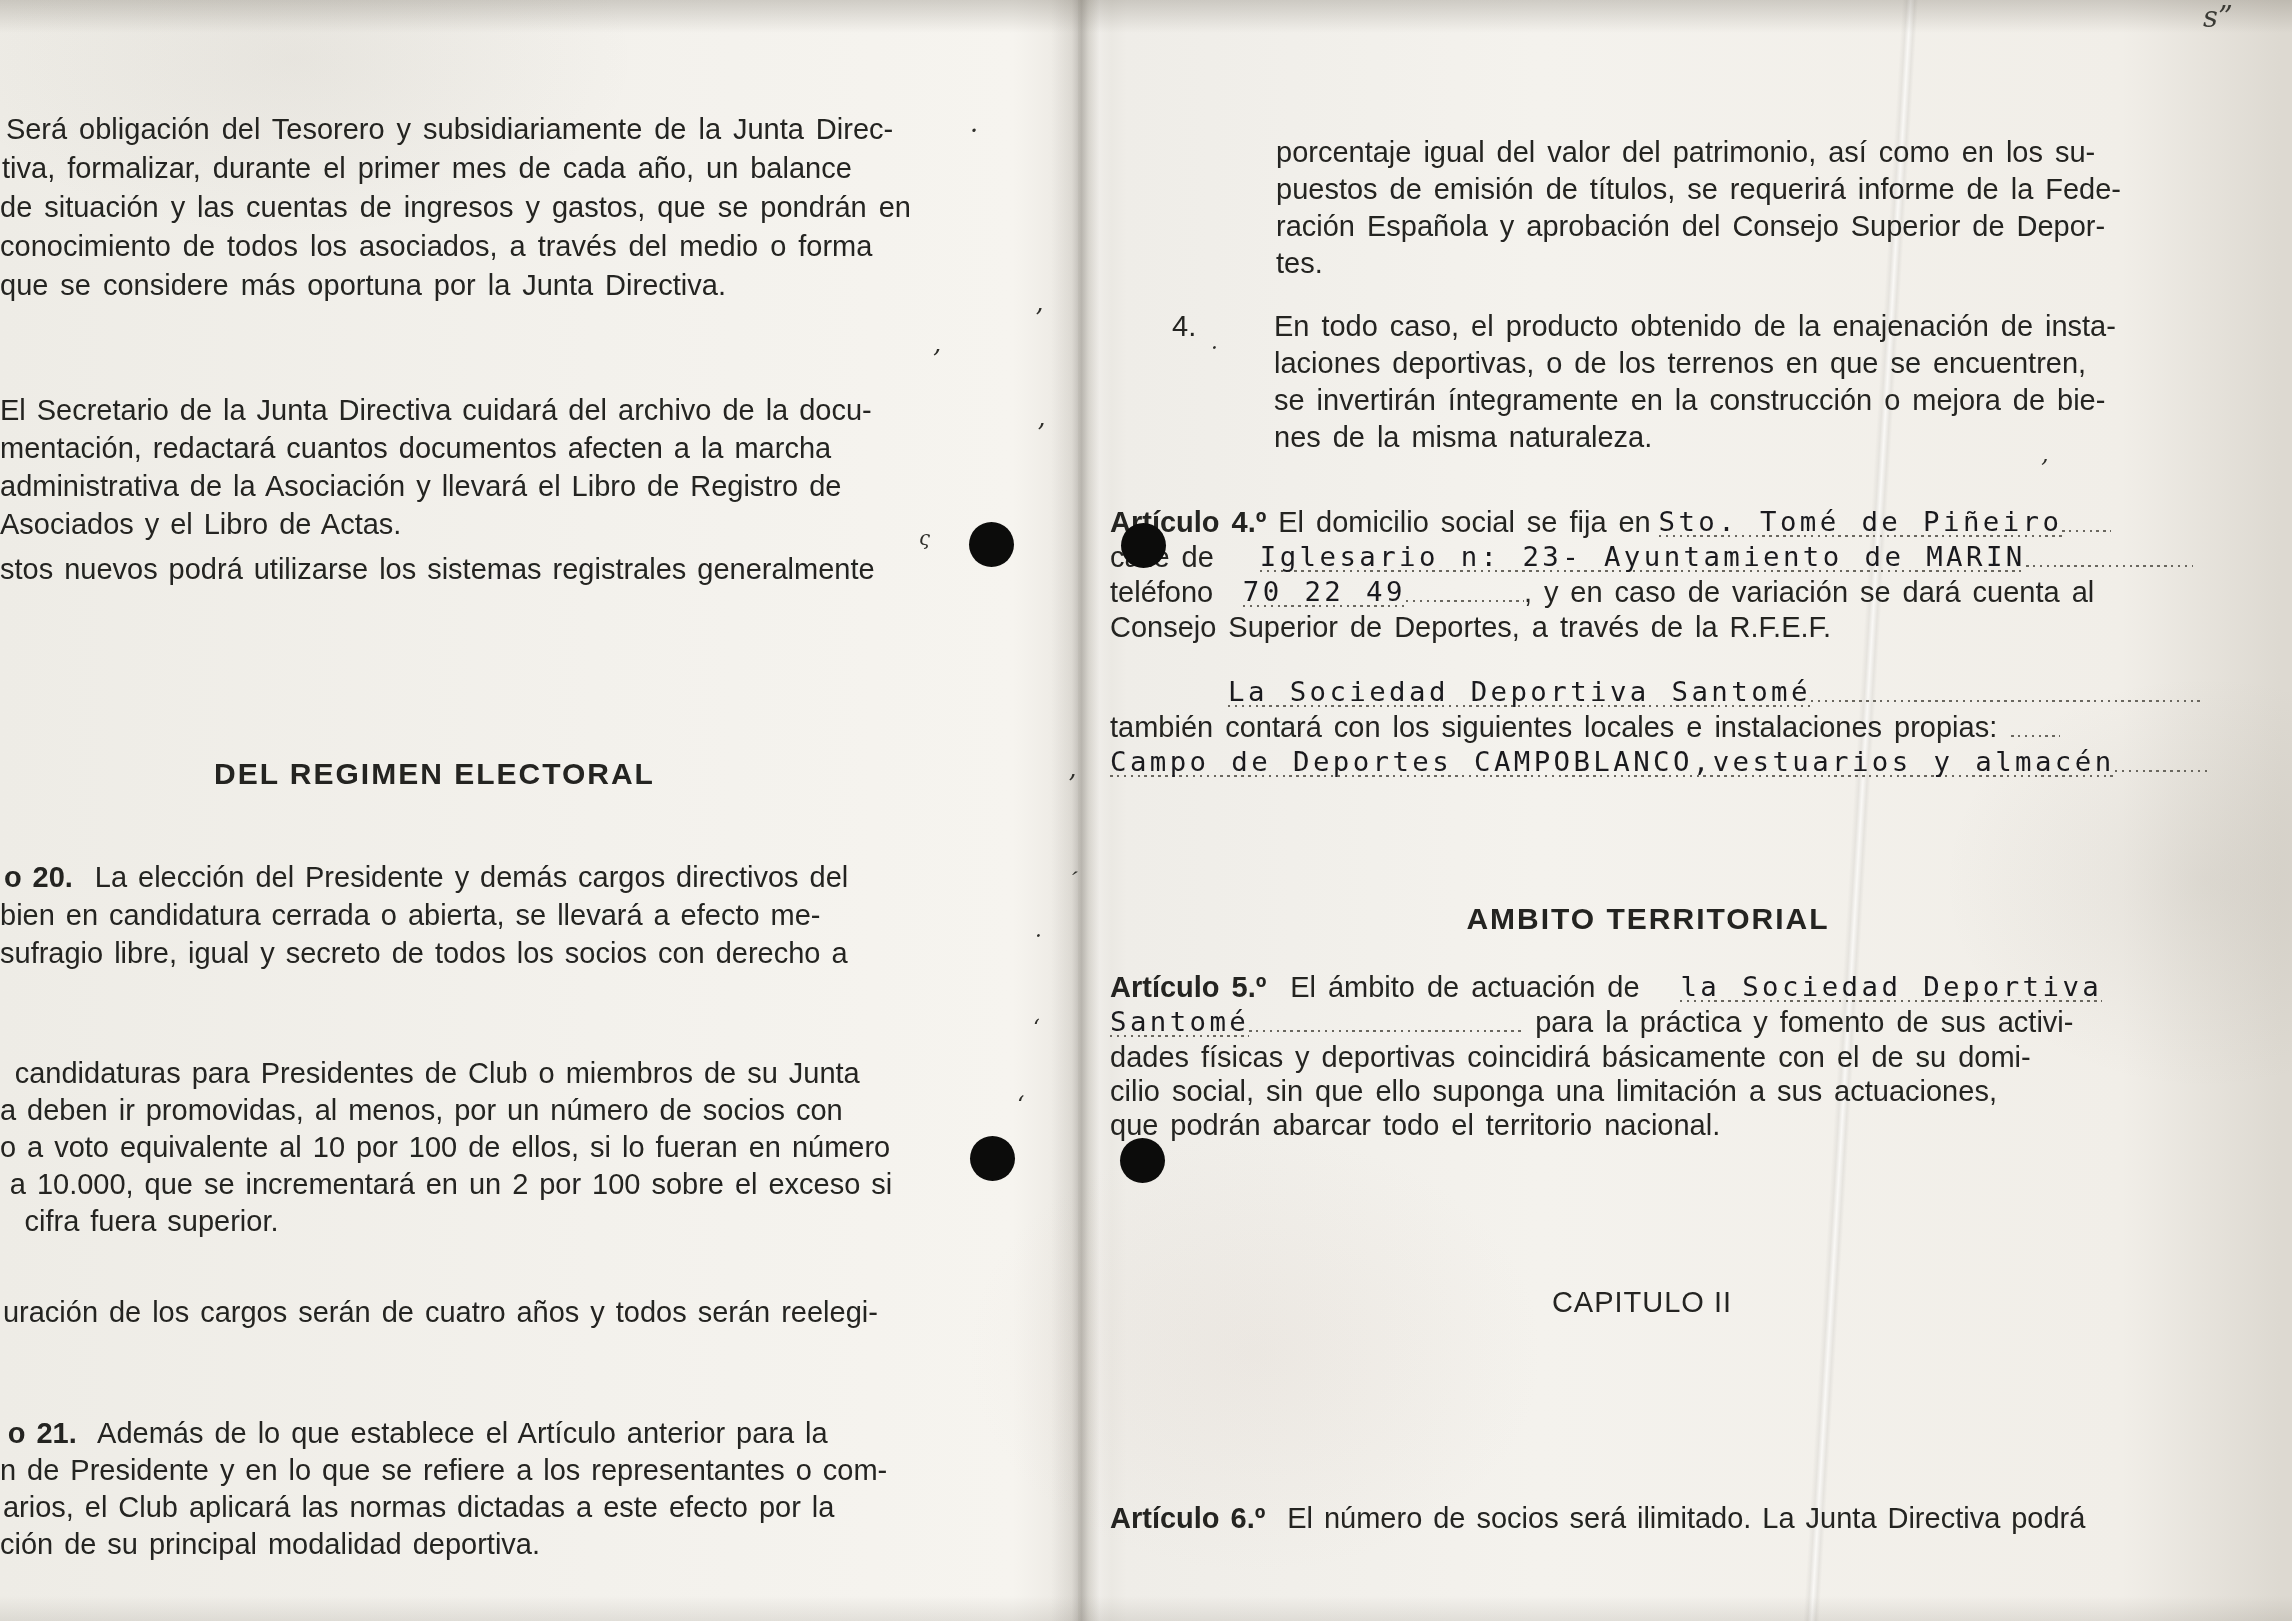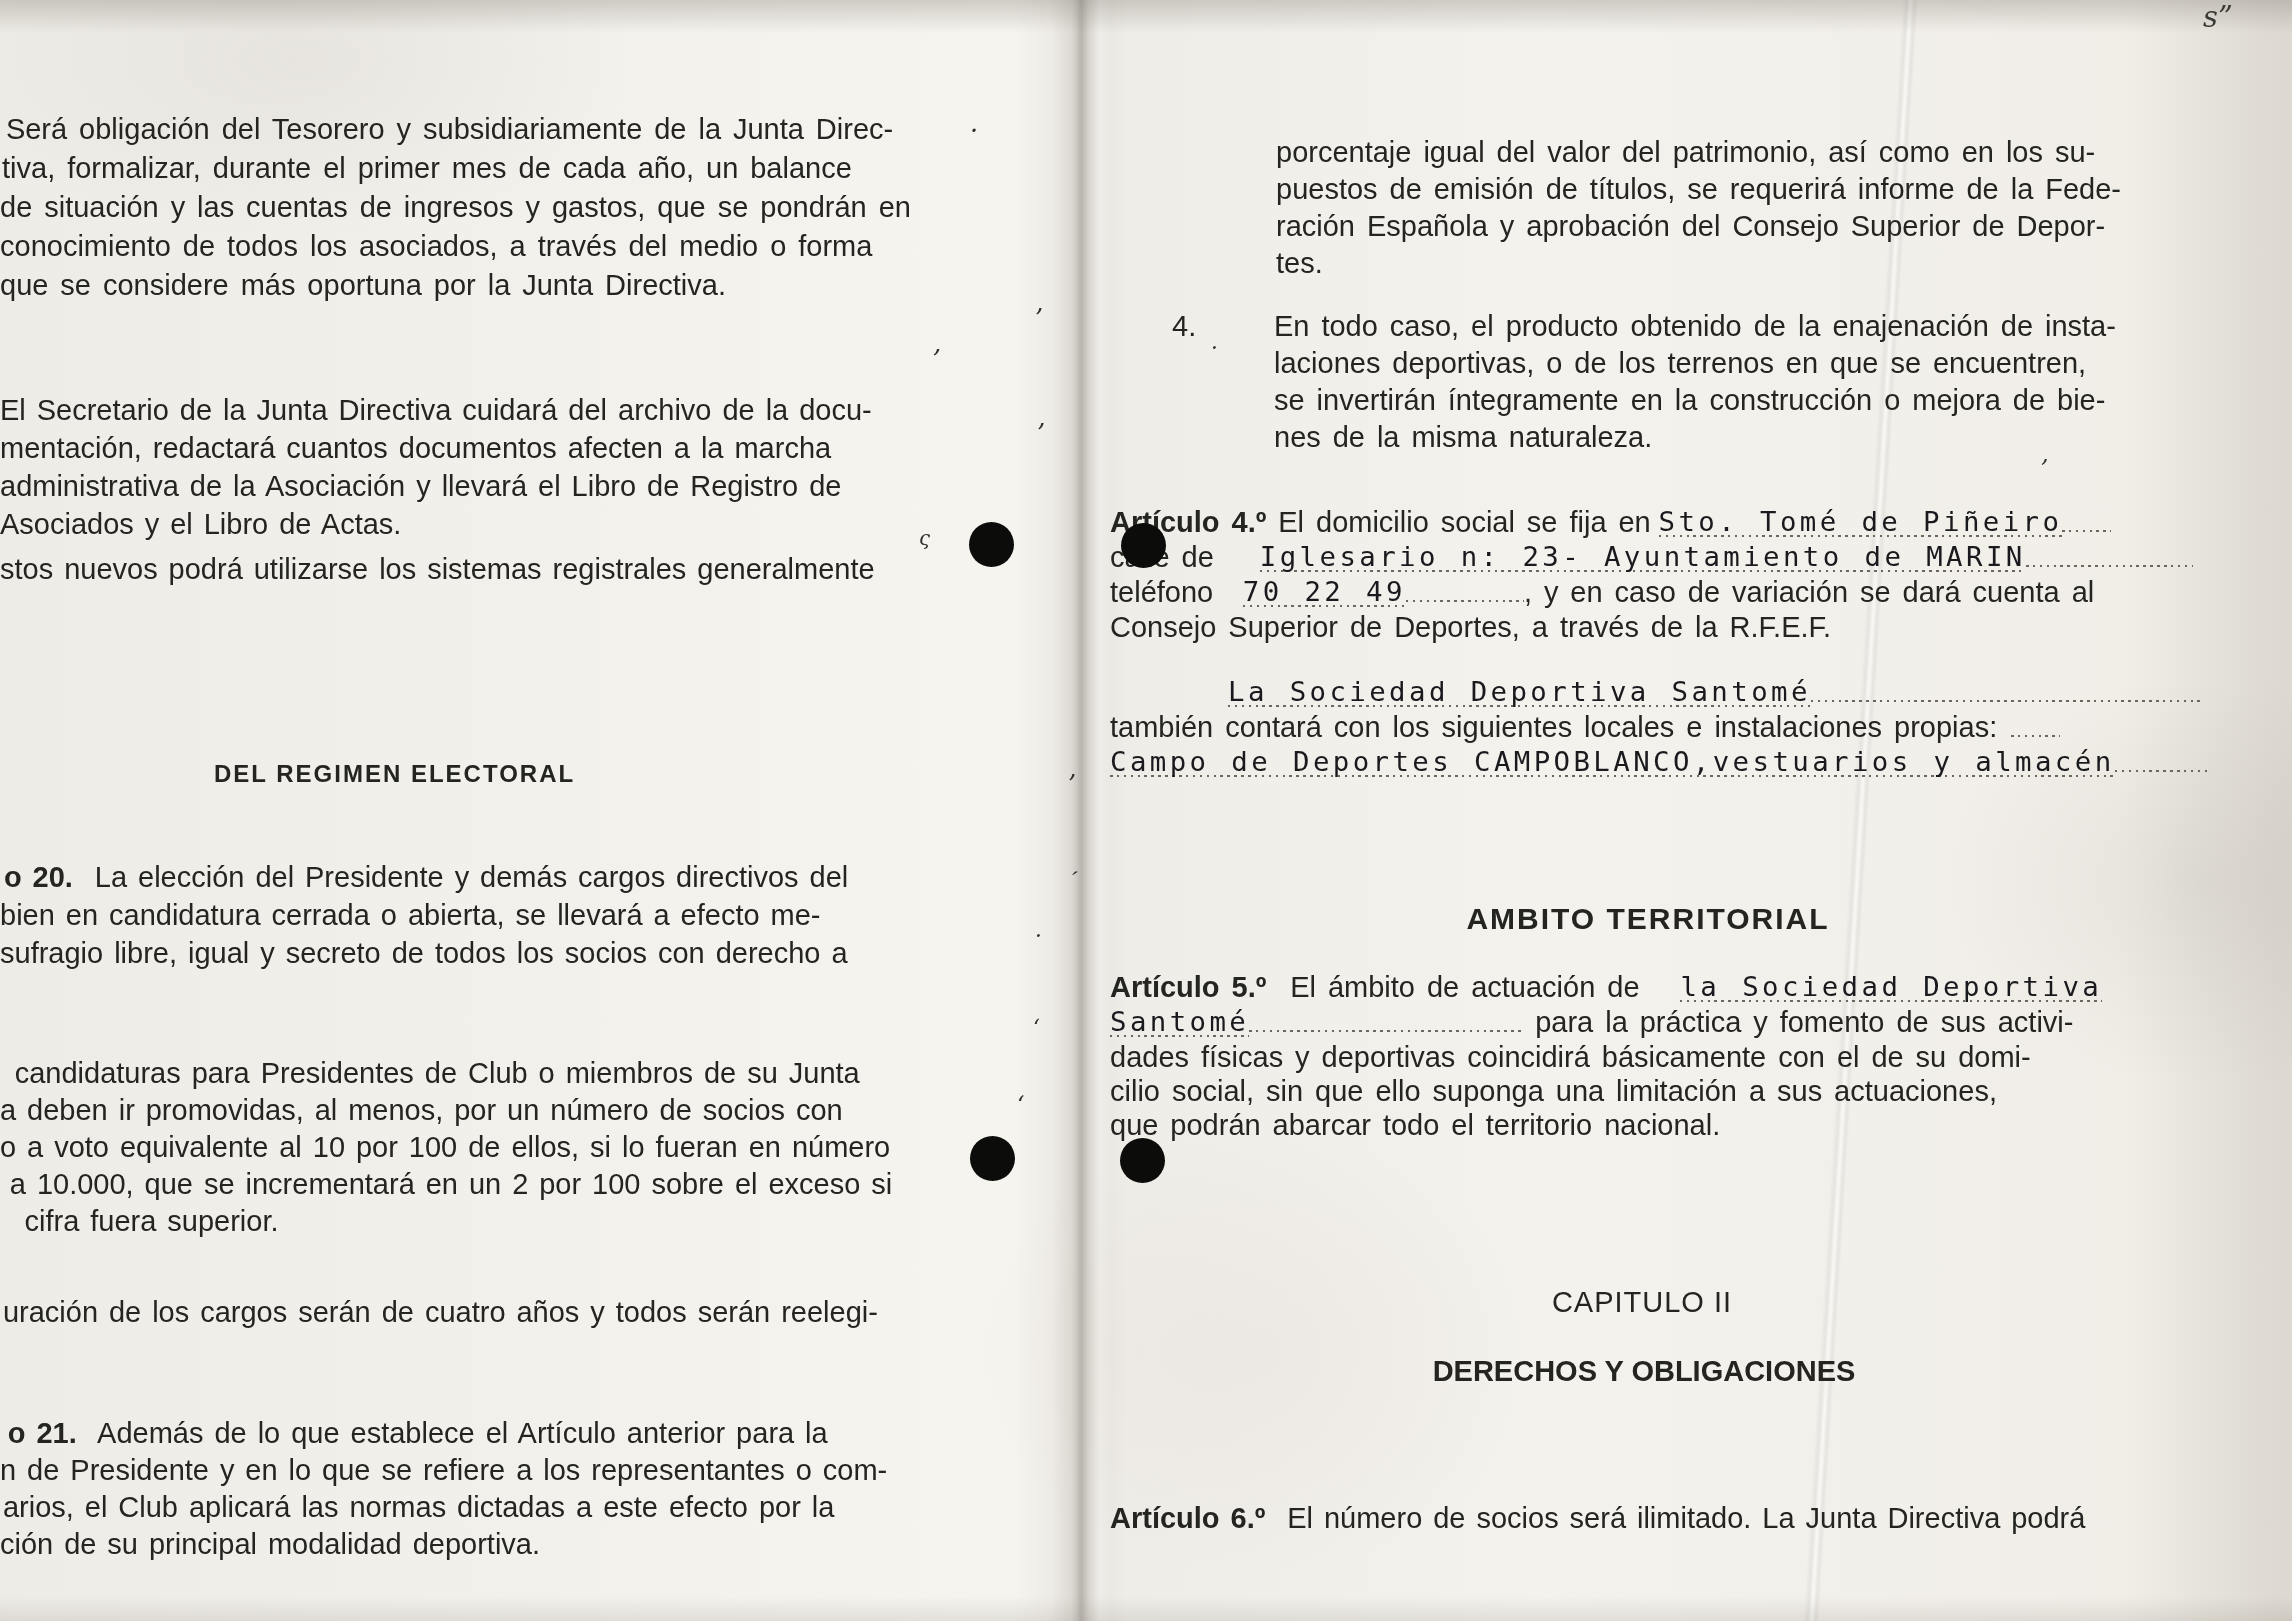--- a/index.html
+++ b/index.html
@@ -57,36 +57,36 @@
 
 <div class="punch" style="left:969px;top:522px;"></div>
 <div class="punch" style="left:1121px;top:523px;"></div>
 <div class="punch" style="left:970px;top:1136px;"></div>
 <div class="punch" style="left:1120px;top:1138px;"></div>
 
 <div>
     <div class="block" style="left: 5.9px; top: 110px; line-height: 39px; word-spacing: 3.9px;"><div class="ln"><span>Será obligación del Tesorero y subsidiariamente de la Junta Direc-</span></div><div class="ln" style="margin-left: -3.9px;"><span>tiva, formalizar, durante el primer mes de cada año, un balance</span></div><div class="ln" style="margin-left: -5.9px;"><span>de situación y las cuentas de ingresos y gastos, que se pondrán en</span></div><div class="ln" style="margin-left: -5.9px;"><span>conocimiento de todos los asociados, a través del medio o forma</span></div><div class="ln" style="margin-left: -5.9px;"><span>que se considere más oportuna por la Junta Directiva.</span></div></div>
     <div class="block" style="left: 0px; top: 391px; line-height: 38px; word-spacing: 2.9px;"><div class="ln"><span>El Secretario de la Junta Directiva cuidará del archivo de la docu-</span></div><div class="ln"><span>mentación, redactará cuantos documentos afecten a la marcha</span></div><div class="ln"><span>administrativa de la Asociación y llevará el Libro de Registro de</span></div><div class="ln"><span>Asociados y el Libro de Actas.</span></div></div>
     <div class="block" style="left: 0px; top: 550px; line-height: 38px; word-spacing: 2.9px;"><div class="ln"><span>stos nuevos podrá utilizarse los sistemas registrales generalmente</span></div></div>
-    <div class="block hd" style="left: 214px; top: 755px; font-size: 24px;"><div class="ln"><span class="b">DEL REGIMEN ELECTORAL</span></div></div>
+    <div class="block hd" style="left: 214px; top: 755px; font-size: 30px;"><div class="ln"><span class="b">DEL REGIMEN ELECTORAL</span></div></div>
     <div class="block" style="left: 3.9px; top: 858px; line-height: 38px; word-spacing: 2.9px;"><div class="ln"><span class="b">o 20.</span><span>  La elección del Presidente y demás cargos directivos del</span></div><div class="ln" style="margin-left: -3.9px;"><span>bien en candidatura cerrada o abierta, se llevará a efecto me-</span></div><div class="ln" style="margin-left: -3.9px;"><span>sufragio libre, igual y secreto de todos los socios con derecho a</span></div></div>
     <div class="block" style="left: 0px; top: 1055px; line-height: 37px; word-spacing: 2.9px;"><div class="ln" style="margin-left: 14.7px;"><span>candidaturas para Presidentes de Club o miembros de su Junta</span></div><div class="ln"><span>a deben ir promovidas, al menos, por un número de socios con</span></div><div class="ln"><span>o a voto equivalente al 10 por 100 de ellos, si lo fueran en número</span></div><div class="ln" style="margin-left: 9.8px;"><span>a 10.000, que se incrementará en un 2 por 100 sobre el exceso si</span></div><div class="ln" style="margin-left: 24.5px;"><span>cifra fuera superior.</span></div></div>
     <div class="block" style="left: 2.9px; top: 1294px; line-height: 37px; word-spacing: 2.9px;"><div class="ln"><span>uración de los cargos serán de cuatro años y todos serán reelegi-</span></div></div>
     <div class="block" style="left: 7.8px; top: 1415px; line-height: 37px; word-spacing: 2.9px;"><div class="ln"><span class="b">o 21.</span><span>  Además de lo que establece el Artículo anterior para la</span></div><div class="ln" style="margin-left: -7.8px;"><span>n de Presidente y en lo que se refiere a los representantes o com-</span></div><div class="ln" style="margin-left: -4.9px;"><span>arios, el Club aplicará las normas dictadas a este efecto por la</span></div><div class="ln" style="margin-left: -7.8px;"><span>ción de su principal modalidad deportiva.</span></div></div>
   </div>
 <div>
     <div class="block" style="left: 1276px; top: 134px; line-height: 37px; word-spacing: 3.9px;"><div class="ln"><span>porcentaje igual del valor del patrimonio, así como en los su-</span></div><div class="ln"><span>puestos de emisión de títulos, se requerirá informe de la Fede-</span></div><div class="ln"><span>ración Española y aprobación del Consejo Superior de Depor-</span></div><div class="ln"><span>tes.</span></div></div>
     <div class="block" style="left: 1172px; top: 308px; line-height: 37px;"><div class="ln"><span>4.</span></div></div>
     <div class="block" style="left: 1274px; top: 308px; line-height: 37px; word-spacing: 3.9px;"><div class="ln"><span>En todo caso, el producto obtenido de la enajenación de insta-</span></div><div class="ln"><span>laciones deportivas, o de los terrenos en que se encuentren,</span></div><div class="ln"><span>se invertirán íntegramente en la construcción o mejora de bie-</span></div><div class="ln"><span>nes de la misma naturaleza.</span></div></div>
     <div class="block" style="left: 1110px; top: 505px; line-height: 34px; word-spacing: 3.9px;"><div class="ln"><span class="b">Artículo 4.º</span><span> El domicilio social se fija en</span><span class="sp" style="width: 7.8px;"></span><span class="md">Sto. Tomé de Piñeiro</span><span class="ld" style="width: 49px;"></span></div><div class="ln"><span>calle de </span><span class="sp" style="width: 34px;"></span><span class="md">Iglesario n: 23- Ayuntamiento de MARIN</span><span class="ld" style="width: 167px;"></span></div><div class="ln"><span>teléfono </span><span class="sp" style="width: 17.6px;"></span><span class="md">70 22 49</span><span class="ld" style="width: 118px;"></span><span>, y en caso de variación se dará cuenta al</span></div><div class="ln"><span>Consejo Superior de Deportes, a través de la R.F.E.F.</span></div></div>
     <div class="block" style="left: 1110px; top: 675px; line-height: 35px; word-spacing: 3.9px;"><div class="ln"><span class="sp" style="width: 118px;"></span><span class="md">La Sociedad Deportiva Santomé</span><span class="ld" style="width: 392px;"></span></div><div class="ln"><span>también contará con los siguientes locales e instalaciones propias:</span><span class="sp" style="width: 13.7px;"></span><span class="ld" style="width: 49px;"></span></div><div class="ln"><span class="md">Campo de Deportes CAMPOBLANCO,vestuarios y almacén</span><span class="ld" style="width: 93px;"></span></div></div>
     <div class="block hd ctr" style="left: 1648px; top: 900px; font-size: 30px;"><div class="ln"><span class="b">AMBITO TERRITORIAL</span></div></div>
     <div class="block" style="left: 1110px; top: 970px; line-height: 34px; word-spacing: 3.9px;"><div class="ln"><span class="b">Artículo 5.º</span><span>  El ámbito de actuación de </span><span class="sp" style="width: 29px;"></span><span class="md">la Sociedad Deportiva</span></div><div class="ln"><span class="md">Santomé</span><span class="ld" style="width: 274px;"></span><span> para la práctica y fomento de sus activi-</span></div><div class="ln"><span>dades físicas y deportivas coincidirá básicamente con el de su domi-</span></div><div class="ln"><span>cilio social, sin que ello suponga una limitación a sus actuaciones,</span></div><div class="ln"><span>que podrán abarcar todo el territorio nacional.</span></div></div>
     <div class="block ctr" style="left: 1642px; top: 1284px; font-size: 29px; letter-spacing: 1px;"><div class="ln"><span>CAPITULO II</span></div></div>
-    <div class="block ctr" style="left: 1644px; top: 1354px; line-height: 35px; font-size: 29px;"><div class="ln"><span class="b">DERECHOS Y OBLIGACIONES</span></div></div>
+    <div class="block ctr" style="left: 1644px; top: 1354px; line-height: 35px; font-size: 29px;"></div>
     <div class="block" style="left: 1110px; top: 1500px; line-height: 37px; word-spacing: 2.9px;"><div class="ln"><span class="b">Artículo 6.º</span><span>  El número de socios será ilimitado. La Junta Directiva podrá</span></div></div>
   </div>
 
 <div>
     <span class="speck" style="left: 970px; top: 118px; font-size: 25.5px;">·</span>
     <span class="speck" style="left: 1035px; top: 306px; font-size: 25.5px;">’</span>
     <span class="speck" style="left: 933px; top: 331px; font-size: 25.5px;">‚</span>
     <span class="speck" style="left: 1037px; top: 421px; font-size: 25.5px;">’</span>
     <span class="speck" style="left: 919px; top: 529px; font-size: 19.6px;">ς</span>
     <span class="speck" style="left: 1068px; top: 772px; font-size: 25.5px;">’</span>

